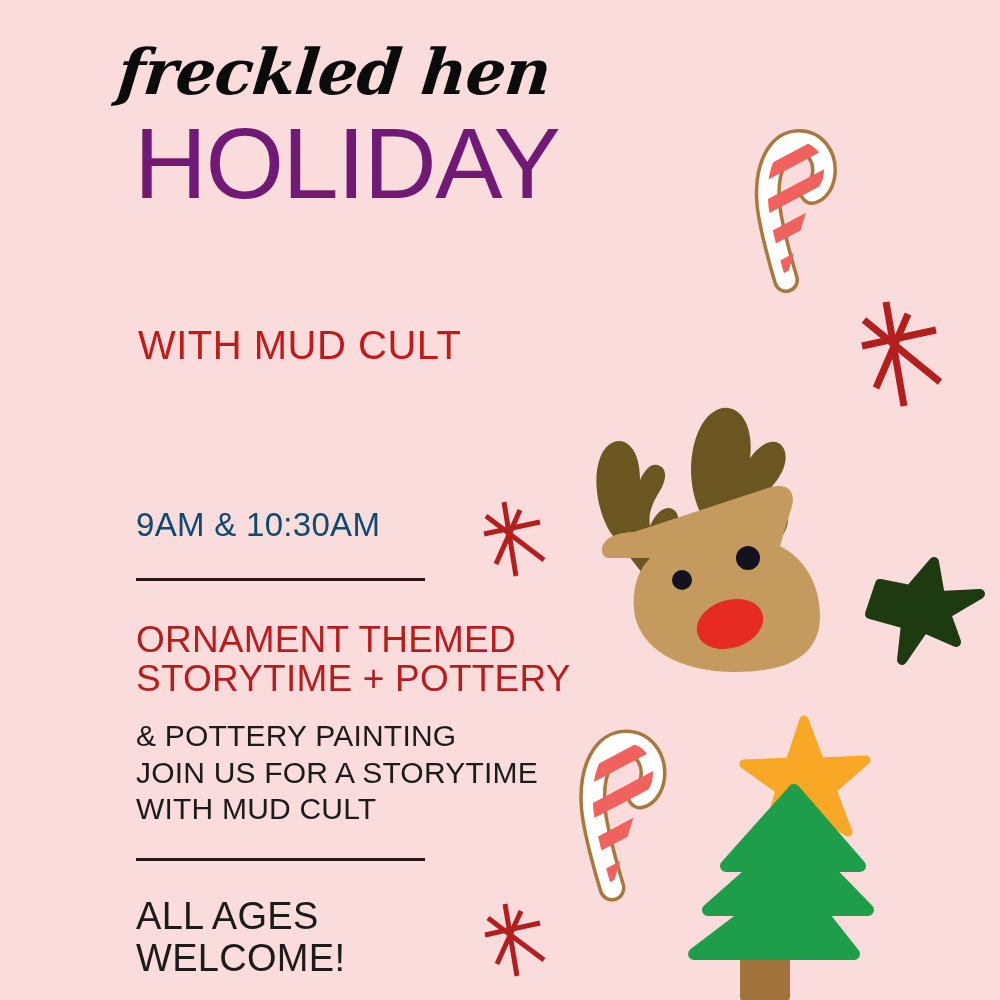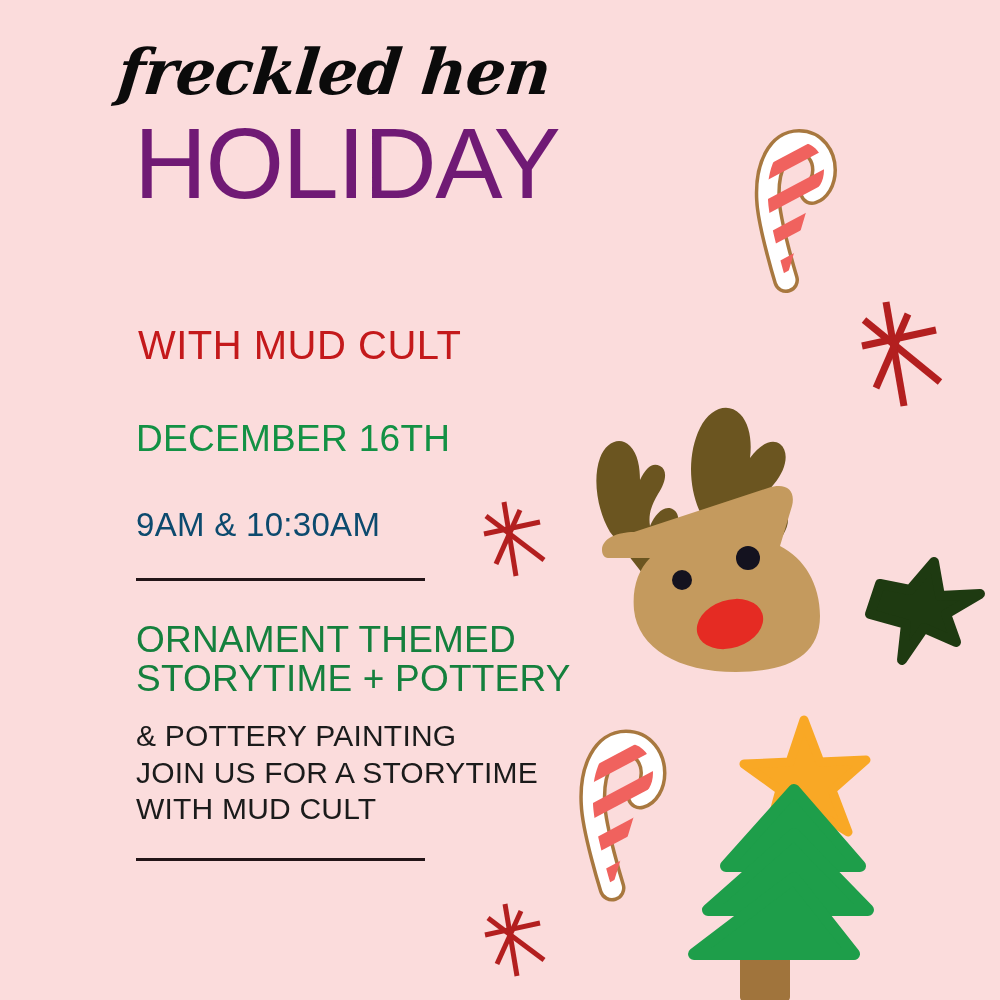--- a/index.html
+++ b/index.html
@@ -80,21 +80,21 @@
     width:289px;
     height:3px;
     background:#231518;
   }
   .rule.r1 { top:578px; }
   .rule.r2 { top:858px; }
 
   .section-title {
     position:absolute;
     left:136px; top:620px;
-    color:#15803d;
+    color:#b91c1c;
     font-size:37px;
     line-height:1.06;
     letter-spacing:0.2px;
     white-space:nowrap;
   }
 
   .body-copy {
     position:absolute;
     left:136px; top:718px;
     color:#1B1B1B;
@@ -134,39 +134,42 @@
 
   <div class="brand-script">freckled hen</div>
 
   <div class="headline">
     <span class="l1">HOLIDAY</span>
   </div>
 
   <div class="subhead">WITH MUD CULT</div>
 
   <div class="date-block">
-    <div>DECEMBER 16TH</div>
   </div>
   <div class="time-line">9AM &amp; 10:30AM</div>
 
   <div class="rule r1"></div>
 
   <div class="section-title">
     <div>ORNAMENT THEMED</div>
     <div>STORYTIME + POTTERY</div>
   </div>
 
   <div class="body-copy">
     <div>&amp; POTTERY PAINTING</div>
     <div>JOIN US FOR A STORYTIME</div>
     <div>WITH MUD CULT</div>
   </div>
 
   <div class="rule r2"></div>
 
+  <div class="closing">
+    <div>ALL AGES</div>
+    <div>WELCOME!</div>
+  </div>
 
   <div class="deco" id="candy-cane-top">
     <svg viewBox="0 0 92 172" width="92" height="172">
       <defs>
         <path id="caneShape" d="M44 168 L44 168 C44 168 27 112 26 88 C24 54 37 30 57 30 C73 30 82 44 82 58 C82 70 76 78 70 80" fill="none" stroke="#000" stroke-width="22" stroke-linecap="round"></path>
         <clipPath id="caneClip">
             <use href="#caneShape"></use>
           </clipPath>
       </defs>
 

